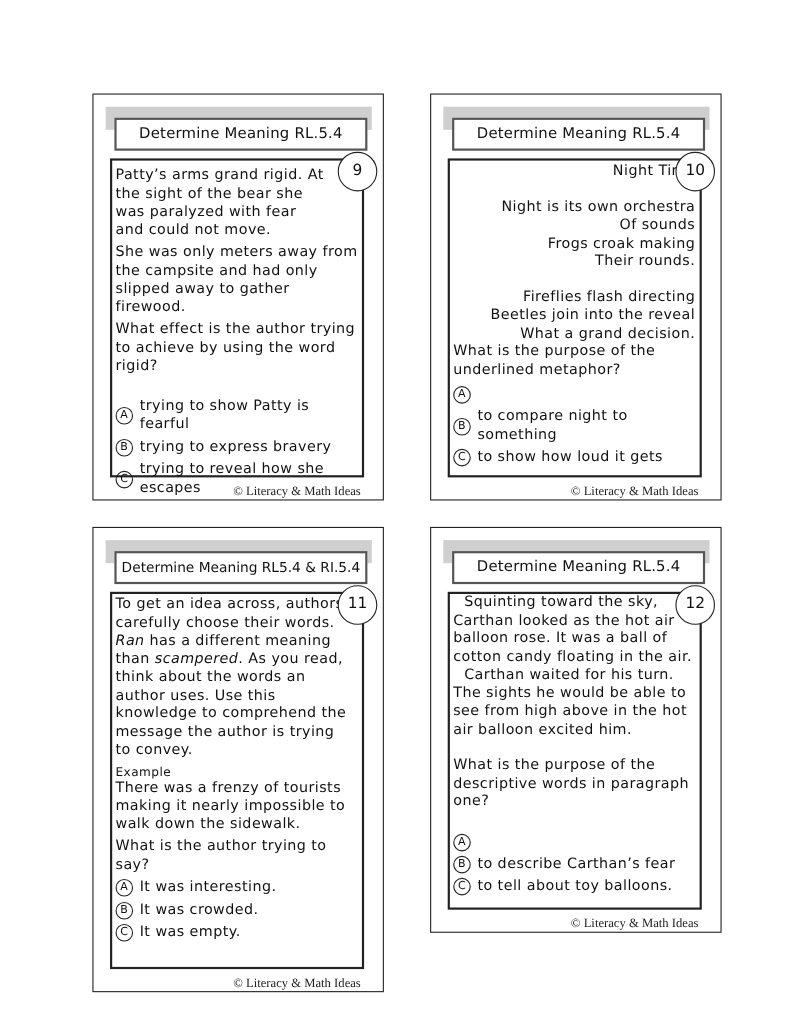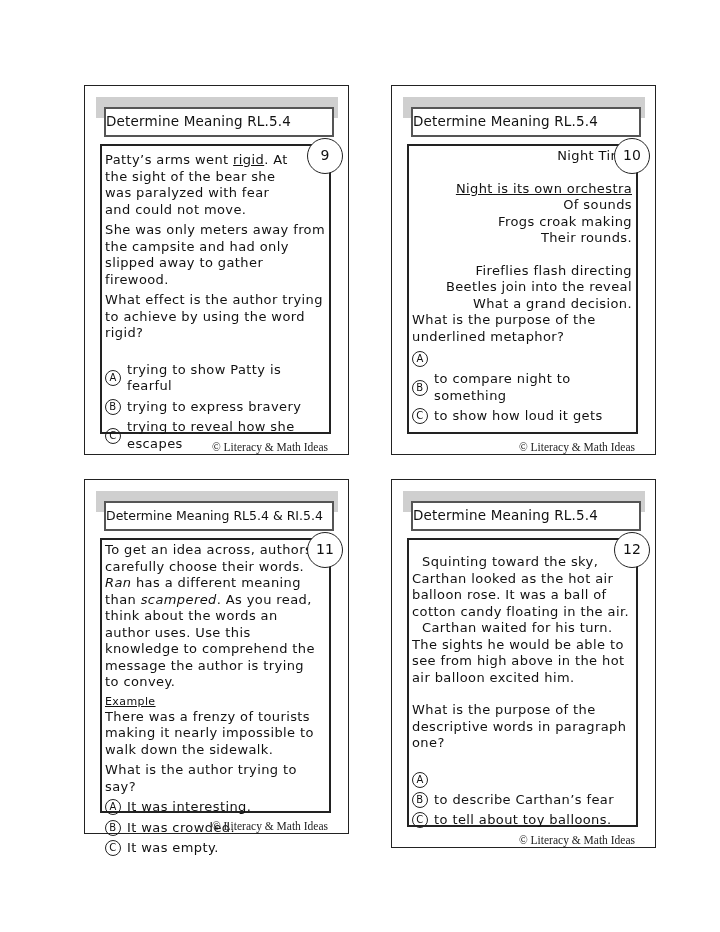--- a/index.html
+++ b/index.html
@@ -2,56 +2,56 @@
 <html><head>
 <meta charset="utf-8">
 <style>
   html, body { margin: 0; padding: 0; background: #ffffff; }
   body { width: 720px; height: 932px; position: relative; overflow: hidden;
          font-family: "DejaVu Sans", sans-serif; color: #111; }
   .card { position: absolute; border: 1.5px solid #222; background: #fff; box-sizing: border-box; }
   .card .shade { position: absolute; left: 11px; right: 10px; top: 11px; height: 21px; background: #cfcfcf; }
   .card .title-box { position: absolute; left: 19px; right: 14px; top: 21px; height: 30px;
       border: 2.5px solid #555; background: #fff; box-sizing: border-box;
-      font-size: 13.5px; line-height: 25px; letter-spacing: 0.2px; }
+      text-align: center; font-size: 13.5px; line-height: 25px; letter-spacing: 0.2px; }
   .card .inner { position: absolute; left: 15px; right: 17px; top: 58px; bottom: 20px;
       border: 2px solid #222; background: #fff; box-sizing: border-box; padding: 4px 4px 0 3px;
       font-size: 13px; line-height: 16.5px; letter-spacing: 0.4px; }
   .card .num { position: absolute; right: 5px; top: 52px; width: 36px; height: 36px;
       border: 1.5px solid #222; border-radius: 50%; background: #fff; box-sizing: border-box;
       text-align: center; line-height: 33px; font-size: 14px; z-index: 2; }
   .card .footer { position: absolute; right: 20px; bottom: 1px; font-family: "Liberation Serif", serif;
       font-size: 11.5px; color: #222; text-align: center; }
   p { margin: 0 0 4px 0; }
-  .u { text-decoration: underline; }
+  .u { }
   .center { text-align: right; }
   .opt { display: flex; align-items: center; margin: 0 0 4px 0; }
   .opt .letter { width: 16px; height: 16px; border: 1.3px solid #222; border-radius: 50%;
       box-sizing: border-box; font-size: 10px; line-height: 14px; text-align: center;
       margin-right: 6px; flex: none; }
   .indent { text-indent: 10px; }
   #c1 { left: 84px; top: 85px; width: 265px; height: 370px; }
   #c2 { left: 391px; top: 85px; width: 265px; height: 370px; }
-  #c3 { left: 84px; top: 479px; width: 265px; height: 355px; }
+  #c3 { left: 84px; top: 479px; width: 265px; height: 423px; }
   #c4 { left: 391px; top: 479px; width: 265px; height: 369px; }
   #c1 .inner { padding-top: 6px; }
   #c2 .inner { padding-top: 2px; }
   #c3 .inner { padding-top: 2px; }
-  #c4 .inner { padding-top: 14px; }
+  #c4 .inner { padding-top: 0; }
   .gap { height: 16px; }
 </style>
 </head>
 <body>
 
 <div class="card" id="c1">
   <div class="shade"></div>
   <div class="title-box">Determine Meaning RL.5.4</div>
   <div class="num">9</div>
   <div class="inner">
-    <p style="padding-right:30px"><span>Patty’s arms went </span><span class="u">rigid</span><span>.  At the sight of the bear she was paralyzed with fear and could not move.</span></p>
+    <p style="padding-right:30px"><span>Patty’s arms grand </span><span class="u">rigid</span><span>.  At the sight of the bear she was paralyzed with fear and could not move.</span></p>
     <p>She was only meters away from the campsite and had only slipped away to gather firewood.</p>
     <p style="margin-bottom:20px">What effect is the author trying to achieve by using the word rigid?</p>
     <div class="opt">
         <span class="letter">A</span>
         <span>trying to show Patty is fearful</span>
       </div>
     <div class="opt">
         <span class="letter">B</span>
         <span>trying to express bravery</span>
       </div>

